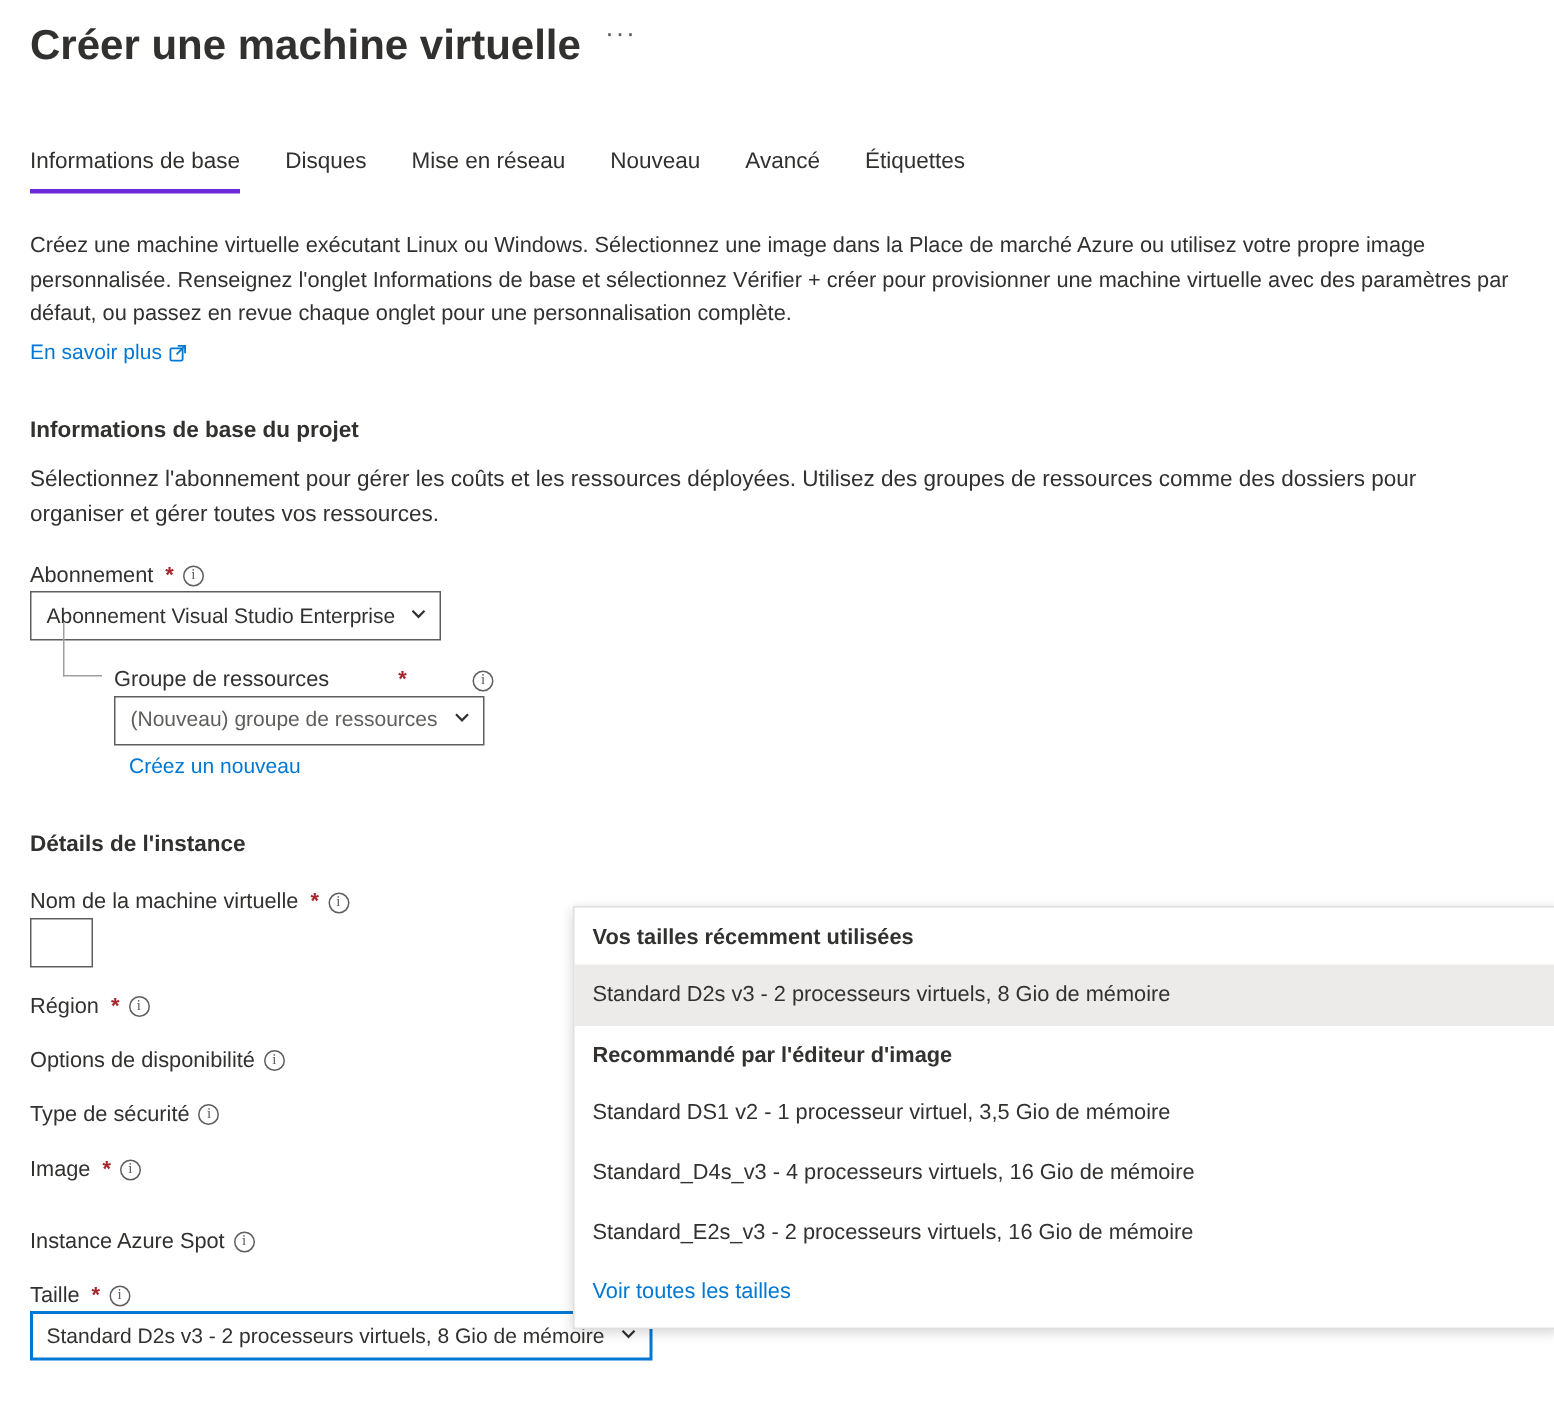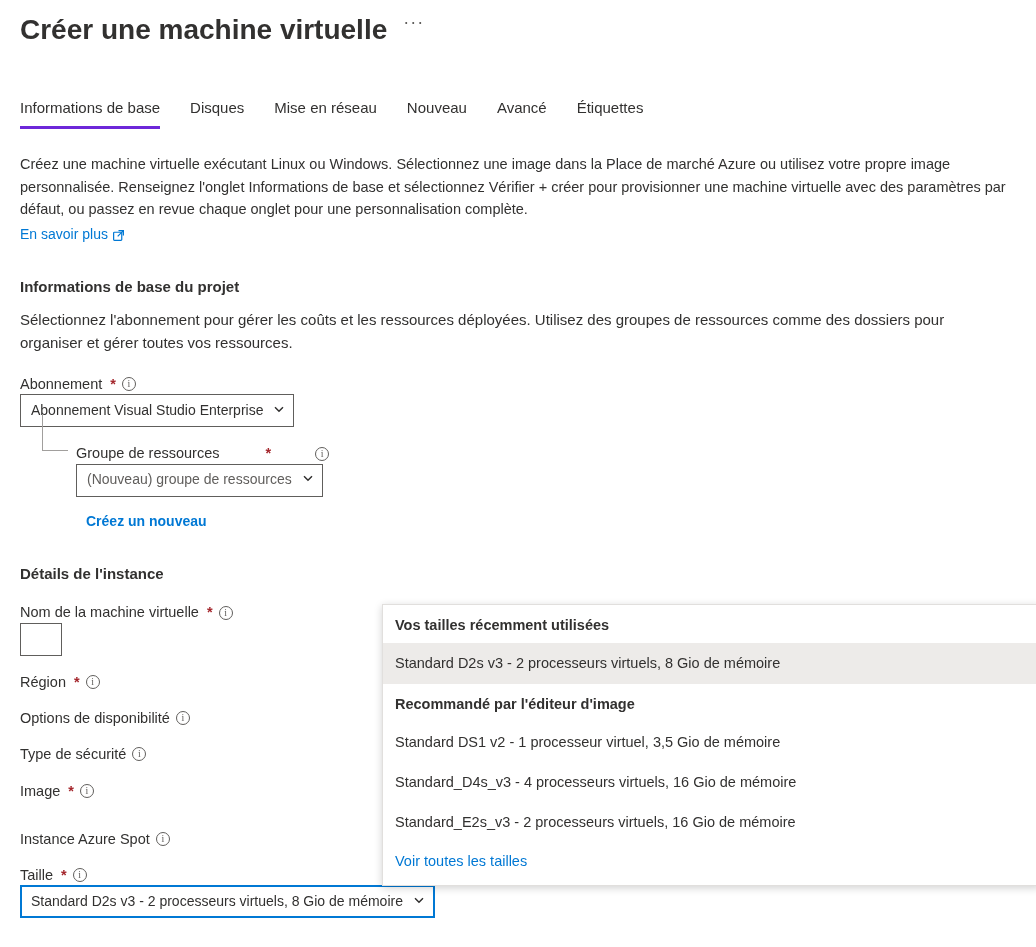--- a/index.html
+++ b/index.html
@@ -54,21 +54,21 @@
     .select.placeholder { color: #605e5c; }
     .select.focused { border: 2px solid #0078d4; padding-left: 9px; }
     .chevron {
       position: absolute;
       right: 8px;
       top: 50%;
       transform: translateY(-50%);
       pointer-events: none;
     }
     .chevron svg { width: 12px; height: 12px; }
-    .sublink { color: #0078d4; font-size: 14px; cursor: pointer; margin-top: 15px; display: inline-block; padding-left: 10px; font-weight: bold;}
+    .sublink { color: #0078d4; font-size: 14px; cursor: pointer; margin-top: 4px; display: inline-block; padding-left: 10px;}
     .dropdown-panel {
       position: absolute;
       left: 362px;
       width: 658px;
       top: 594px;
       background: #fff;
       box-shadow: 0 2px 8px rgba(0,0,0,0.18);
       border: 1px solid #e1dfdd;
       z-index: 10;
       padding-bottom: 6px;

